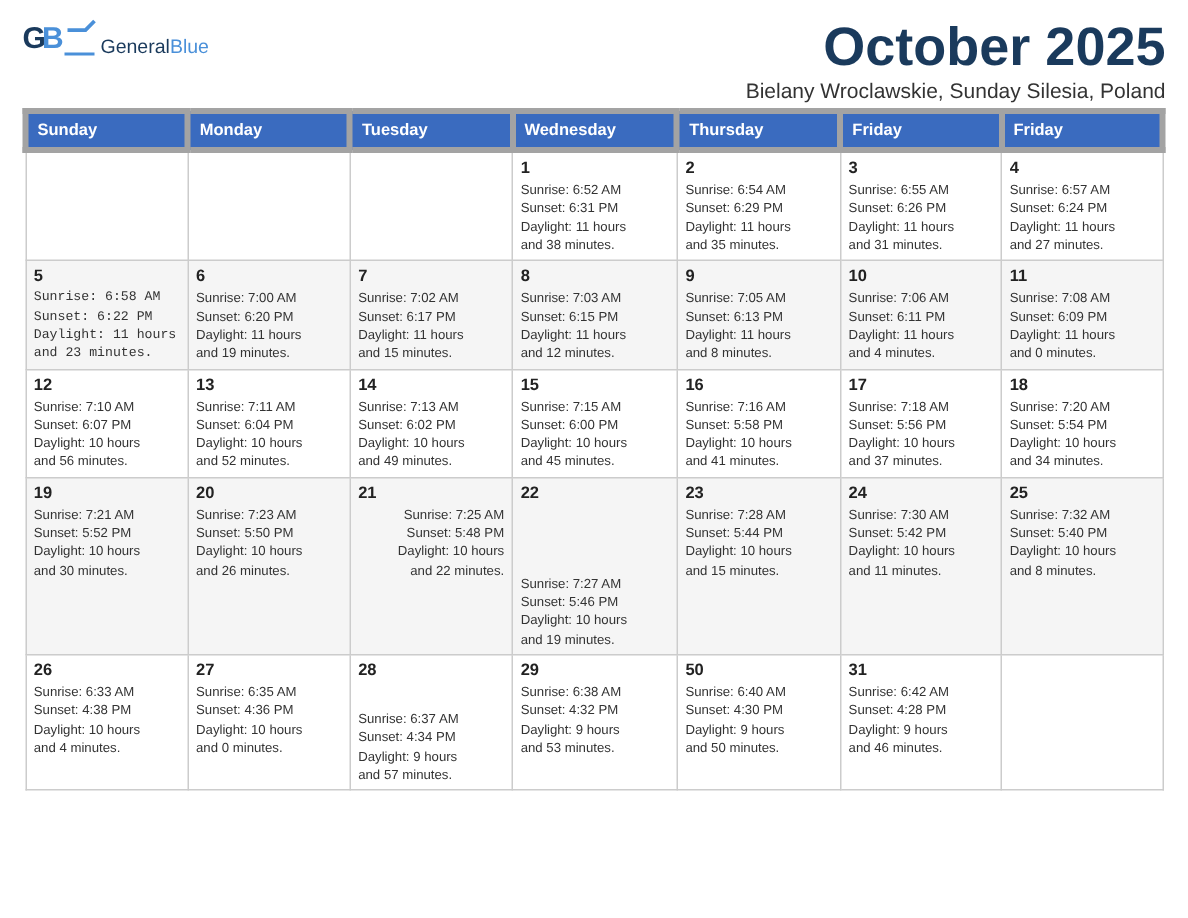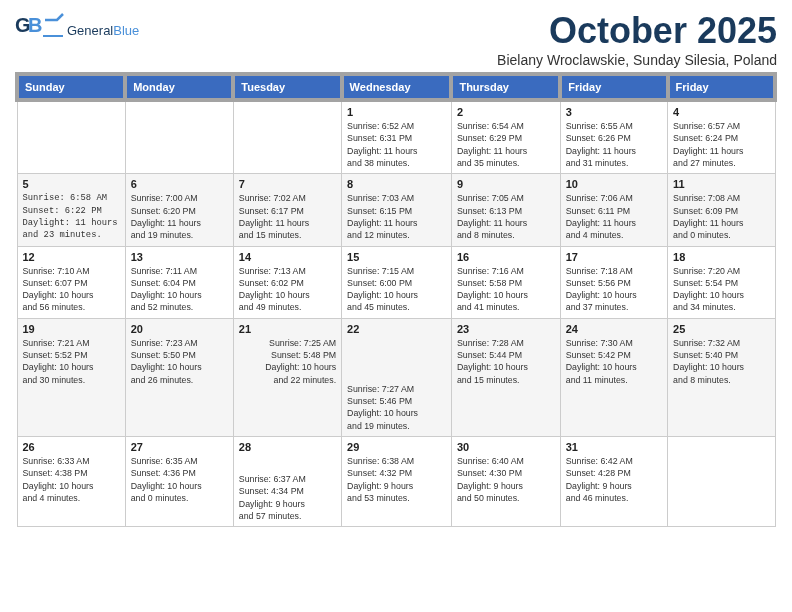--- a/index.html
+++ b/index.html
@@ -264,21 +264,21 @@
 and 57 minutes.</div>
           </td>
           <td>
             <div class="day-num">29</div>
             <div class="day-detail" style="white-space: pre-line;">Sunrise: 6:38 AM
 Sunset: 4:32 PM
 Daylight: 9 hours
 and 53 minutes.</div>
           </td>
           <td>
-            <div class="day-num">30</div>
+            <div class="day-num">50</div>
             <div class="day-detail" style="white-space: pre-line;">Sunrise: 6:40 AM
 Sunset: 4:30 PM
 Daylight: 9 hours
 and 50 minutes.</div>
           </td>
           <td>
             <div class="day-num">31</div>
             <div class="day-detail" style="white-space: pre-line;">Sunrise: 6:42 AM
 Sunset: 4:28 PM
 Daylight: 9 hours

